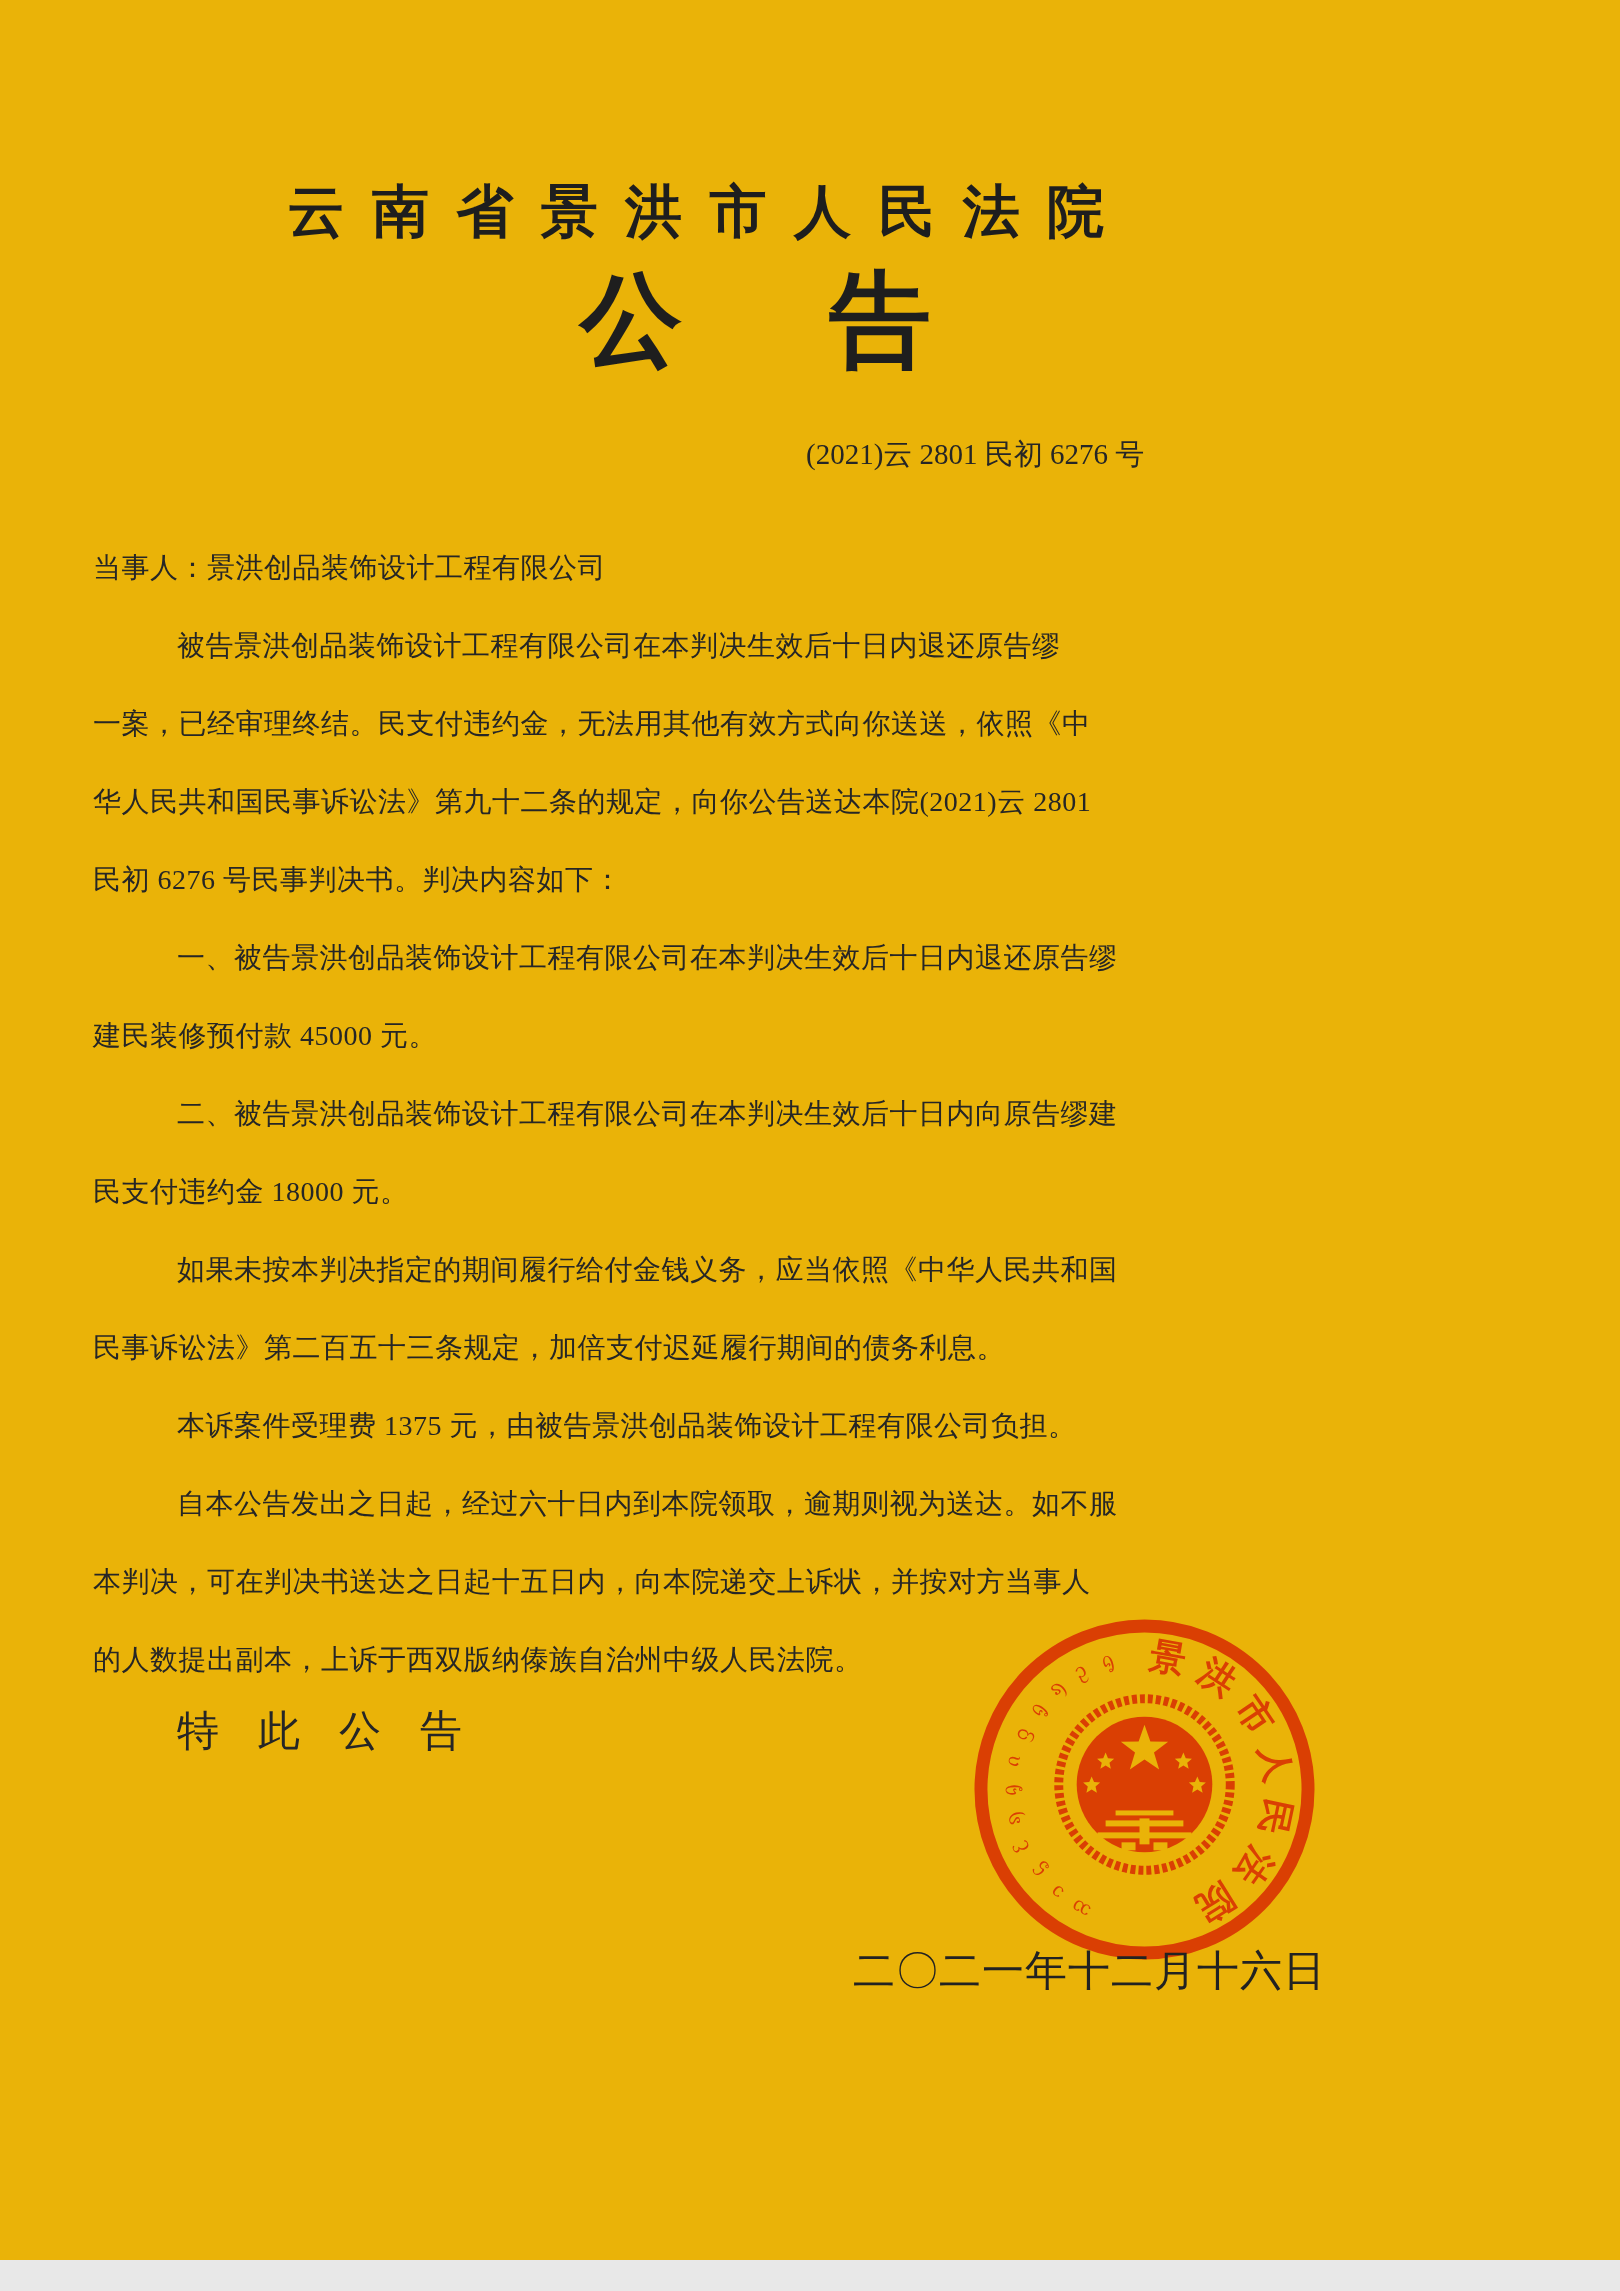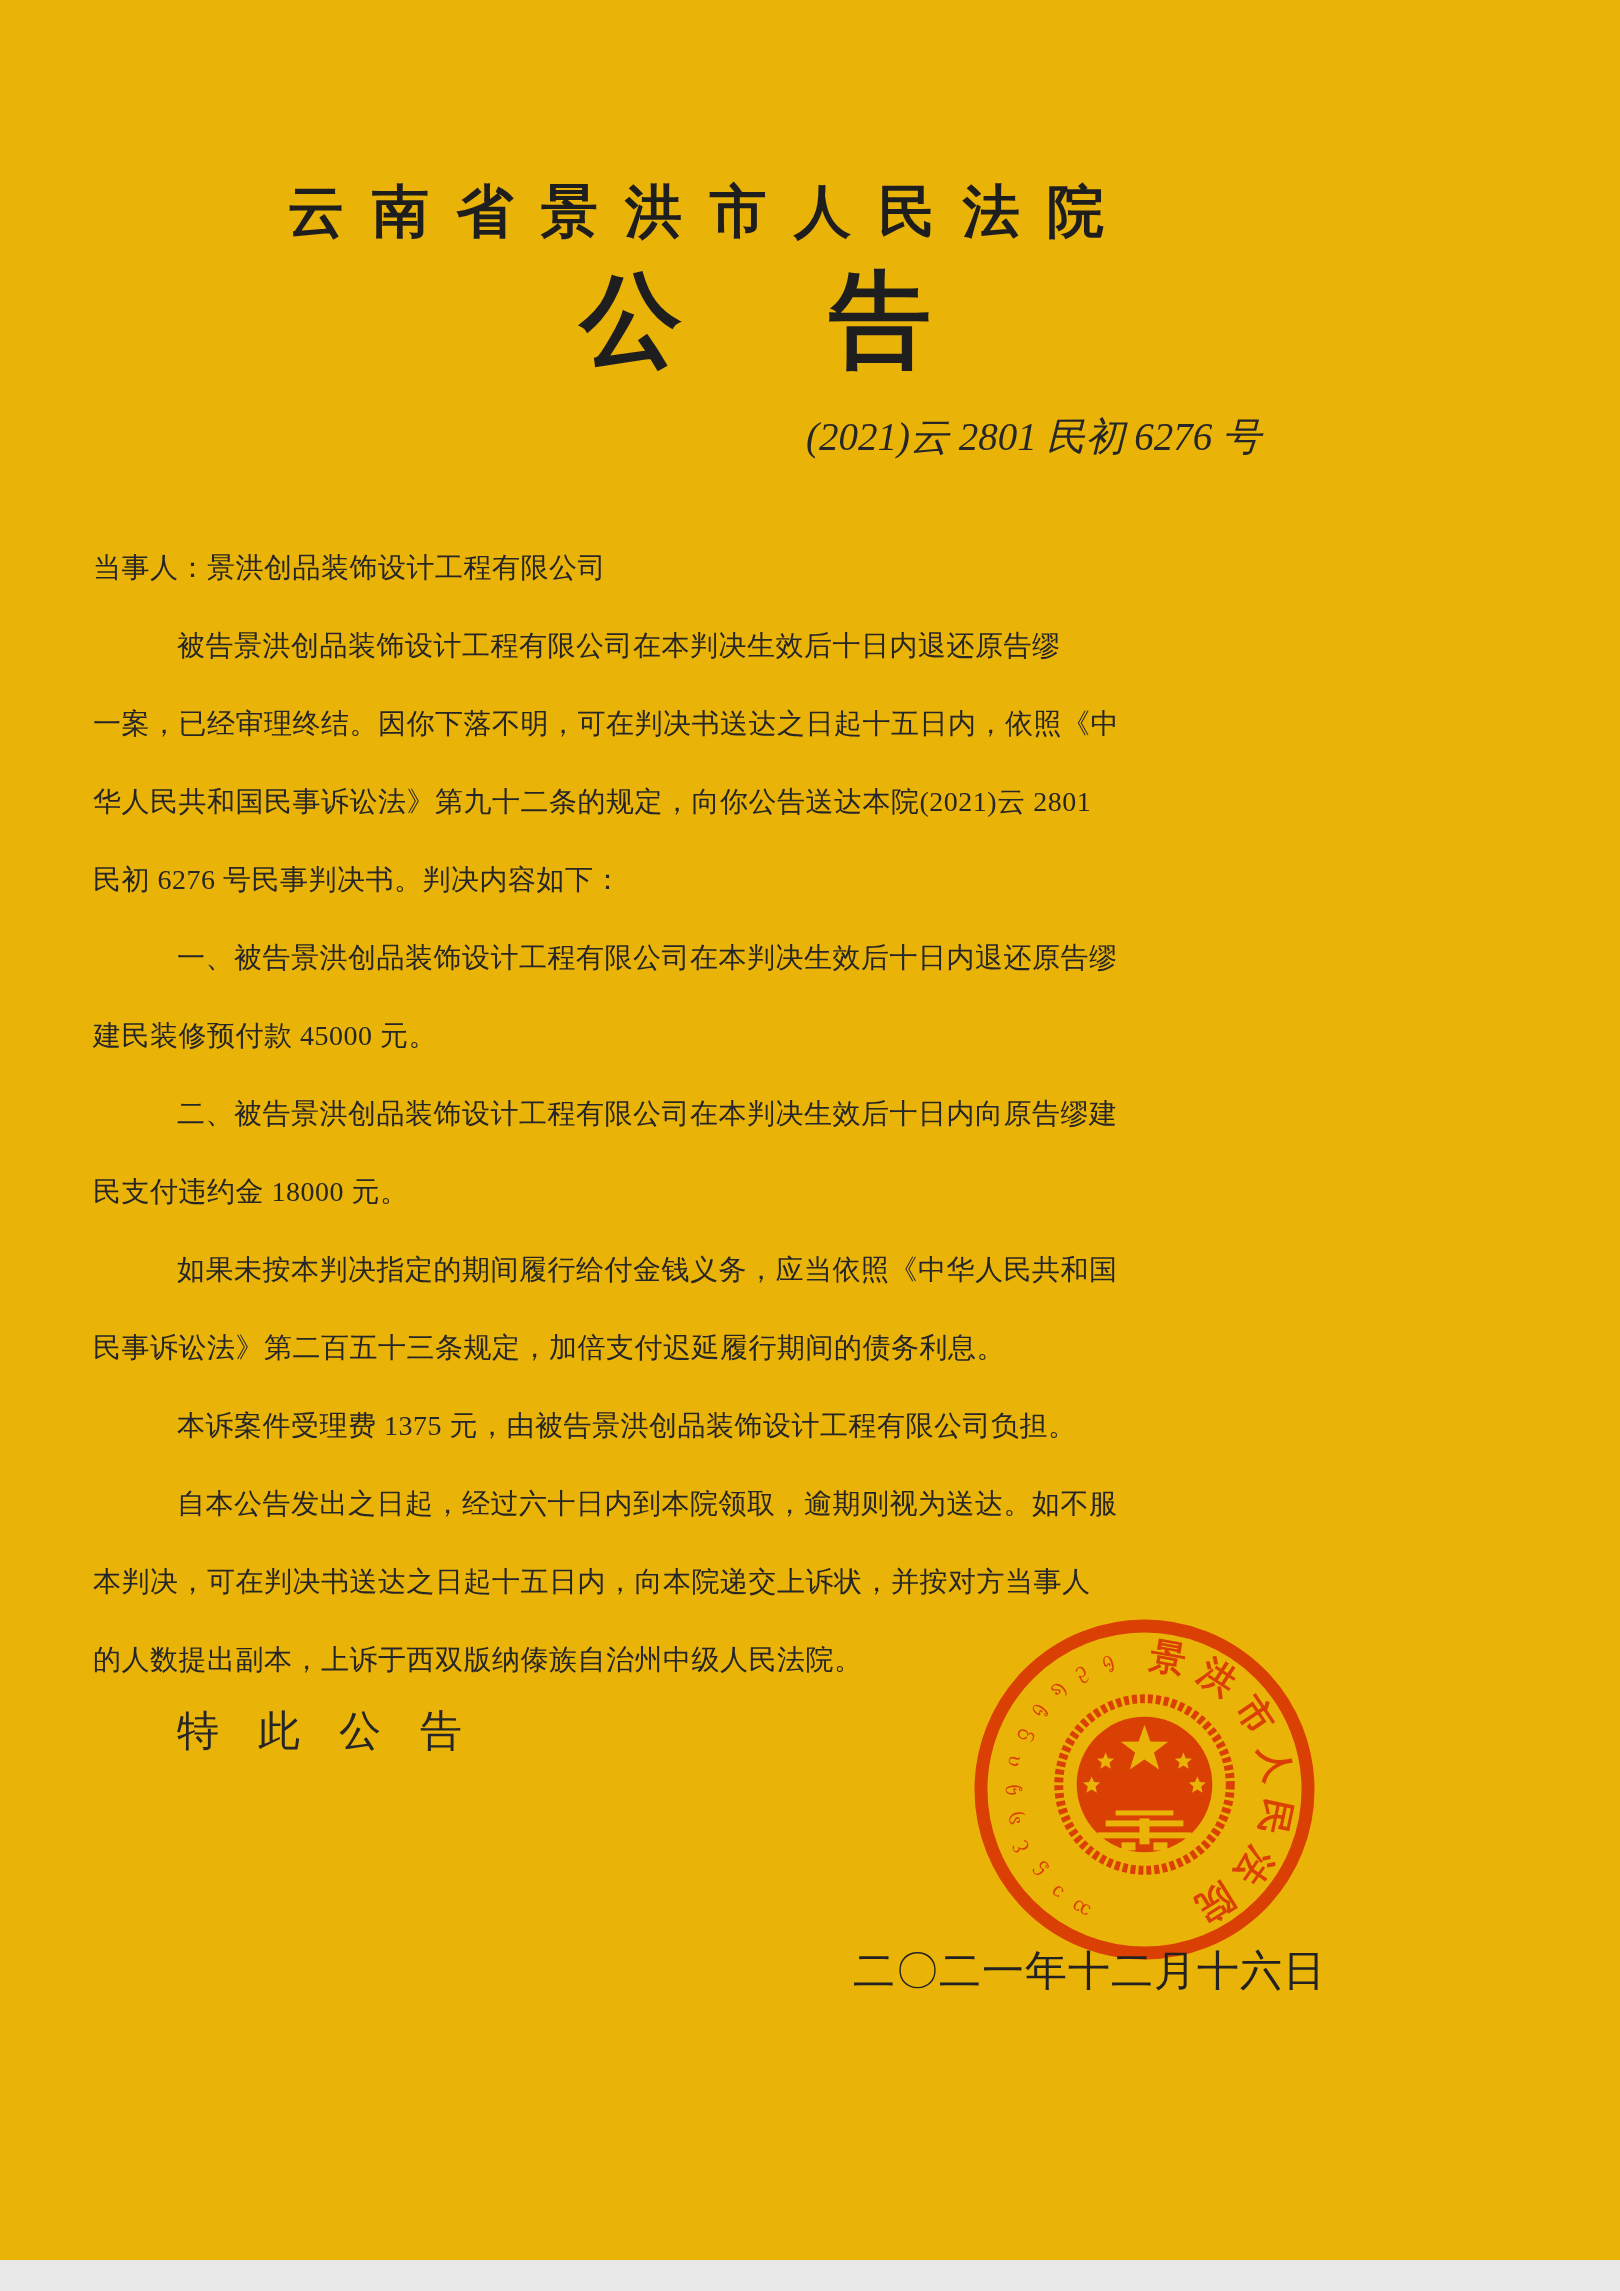--- a/index.html
+++ b/index.html
@@ -22,24 +22,23 @@
   }
   .doc-title{
     position:absolute;left:0;top:253px;width:1658px;
     text-align:center;
     font-size:102px;font-weight:bold;
     letter-spacing:147px;
     color:#1e1e1e;
     white-space:nowrap;
   }
   .case-number{
-    position:absolute;left:806px;top:410px;
-    font-size:39px;
+    position:absolute;left:806px;top:435px;
+    font-size:29px;
     white-space:nowrap;
-    font-style:italic;
   }
   .body-lines{
     position:absolute;left:93px;top:529px;width:1446px;
   }
   .body-line{
     font-size:28px;
     line-height:78px;
     height:78px;
     white-space:nowrap;
     letter-spacing:0.5px;
@@ -76,21 +75,21 @@
 
   <div class="court-name">云南省景洪市人民法院</div>
 
   <div class="doc-title">公告</div>
 
   <div class="case-number">(2021)云 2801 民初 6276 号</div>
 
   <div class="body-lines">
       <div class="body-line">当事人：景洪创品装饰设计工程有限公司</div>
       <div class="body-line indent">被告景洪创品装饰设计工程有限公司在本判决生效后十日内退还原告缪</div>
-      <div class="body-line">一案，已经审理终结。因你下落不明，可在判决书送达之日起十五日内，依照《中</div>
+      <div class="body-line">一案，已经审理终结。民支付违约金，无法用其他有效方式向你送送，依照《中</div>
       <div class="body-line">华人民共和国民事诉讼法》第九十二条的规定，向你公告送达本院(2021)云 2801</div>
       <div class="body-line">民初 6276 号民事判决书。判决内容如下：</div>
       <div class="body-line indent">一、被告景洪创品装饰设计工程有限公司在本判决生效后十日内退还原告缪</div>
       <div class="body-line">建民装修预付款 45000 元。</div>
       <div class="body-line indent">二、被告景洪创品装饰设计工程有限公司在本判决生效后十日内向原告缪建</div>
       <div class="body-line">民支付违约金 18000 元。</div>
       <div class="body-line indent">如果未按本判决指定的期间履行给付金钱义务，应当依照《中华人民共和国</div>
       <div class="body-line">民事诉讼法》第二百五十三条规定，加倍支付迟延履行期间的债务利息。</div>
       <div class="body-line indent">本诉案件受理费 1375 元，由被告景洪创品装饰设计工程有限公司负担。</div>
       <div class="body-line indent">自本公告发出之日起，经过六十日内到本院领取，逾期则视为送达。如不服</div>

